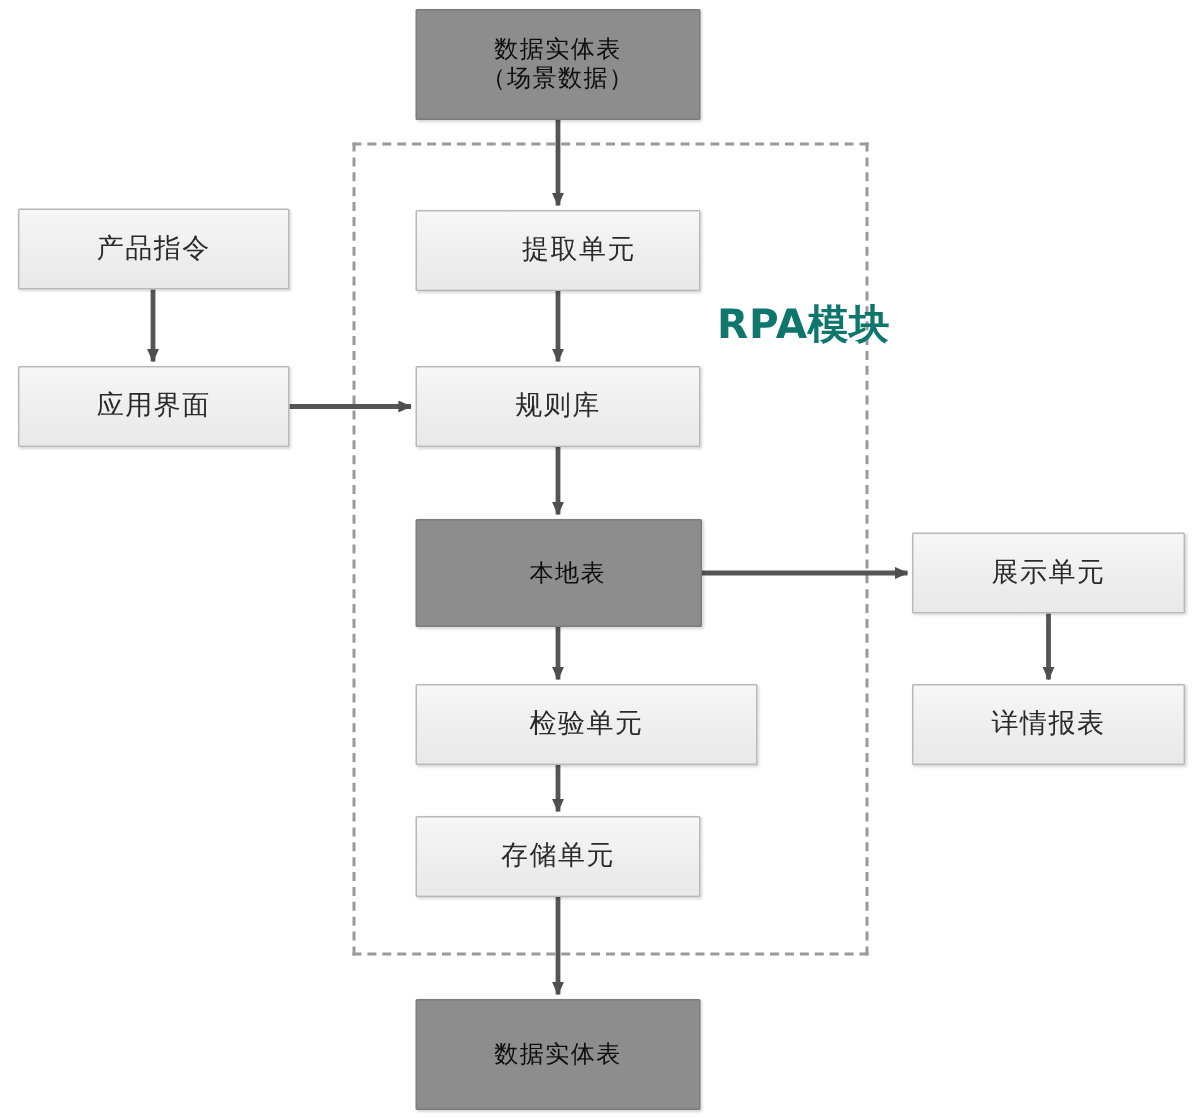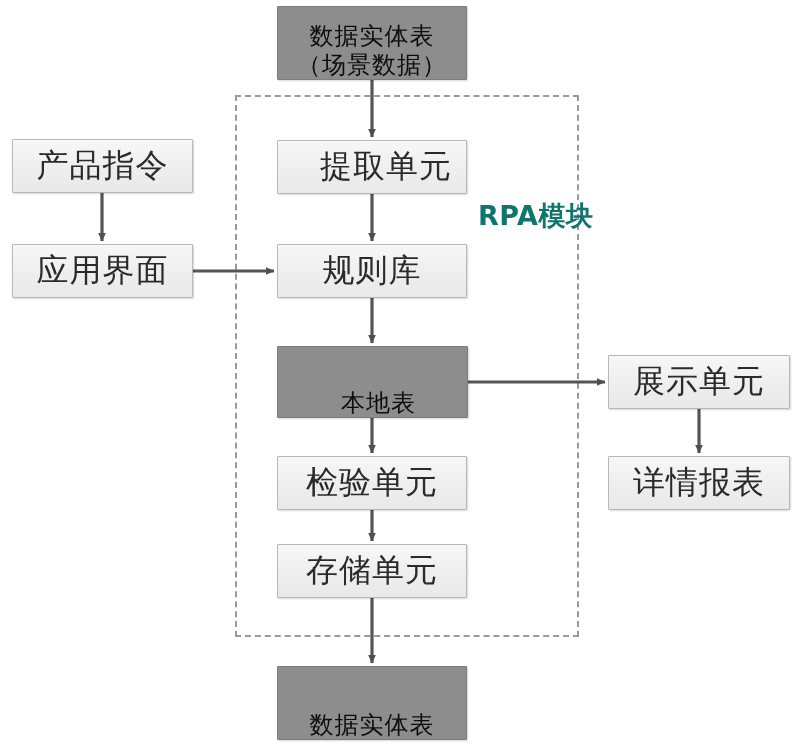--- a/index.html
+++ b/index.html
@@ -47,26 +47,25 @@
   .node-dark {
     background: #8d8d8d;
     border-color: #7c7c7c;
     color: #0d0d0d;
   }
   .node .line {
     display: block;
     white-space: nowrap;
   }
   .node-1line {
-    font-size: 32px;
+    font-size: 18px;
     align-items: center;
   }
   .node-2line {
-    font-size: 24px;
-    justify-content: flex-end;
+    font-size: 16px;
   }
   .group-box {
     position: absolute;
     box-sizing: border-box;
     border: 2px dashed #9a9a9a;
     background: transparent;
   }
   .group-label {
     position: absolute;
     font-size: 27px;
@@ -117,21 +116,21 @@
       </div>
       <div class="node node-light node-1line" style="left: 277px; top: 140px; width: 190px; height: 54px; padding-left: 28px;">
         <span class="line">提取单元</span>
       </div>
       <div class="node node-light node-1line" style="left: 277px; top: 244px; width: 190px; height: 54px;">
         <span class="line">规则库</span>
       </div>
       <div class="node node-dark node-2line" style="left: 277px; top: 346px; width: 191px; height: 72px; padding-left: 12px;">
         <span class="line">本地表</span>
       </div>
-      <div class="node node-light node-1line" style="left: 277px; top: 456px; width: 190px; height: 54px;">
+      <div class="node node-light node-1line" style="left: 277px; top: 456px; width: 228px; height: 54px;">
         <span class="line">检验单元</span>
       </div>
       <div class="node node-light node-1line" style="left: 277px; top: 544px; width: 190px; height: 54px;">
         <span class="line">存储单元</span>
       </div>
       <div class="node node-dark node-2line" style="left: 277px; top: 666px; width: 190px; height: 74px;">
         <span class="line">数据实体表</span>
       </div>
       <div class="node node-light node-1line" style="left: 608px; top: 355px; width: 182px; height: 54px;">
         <span class="line">展示单元</span>

